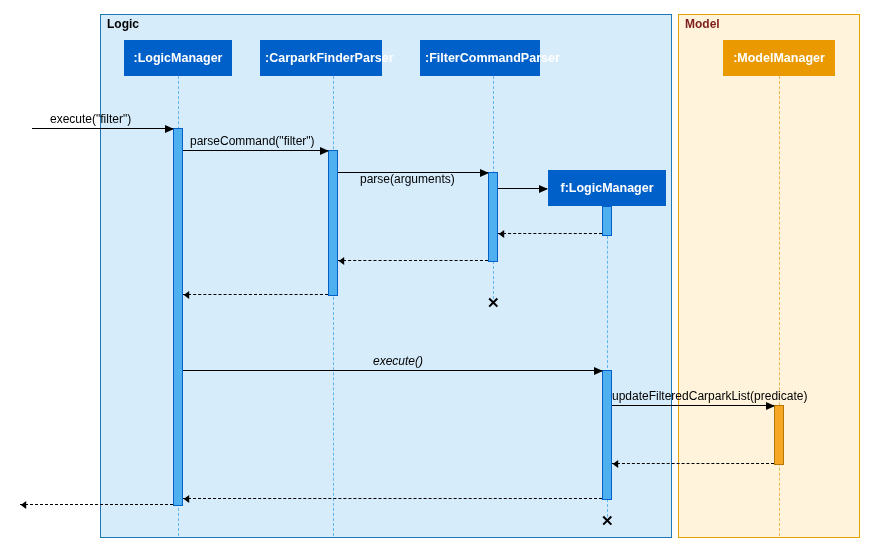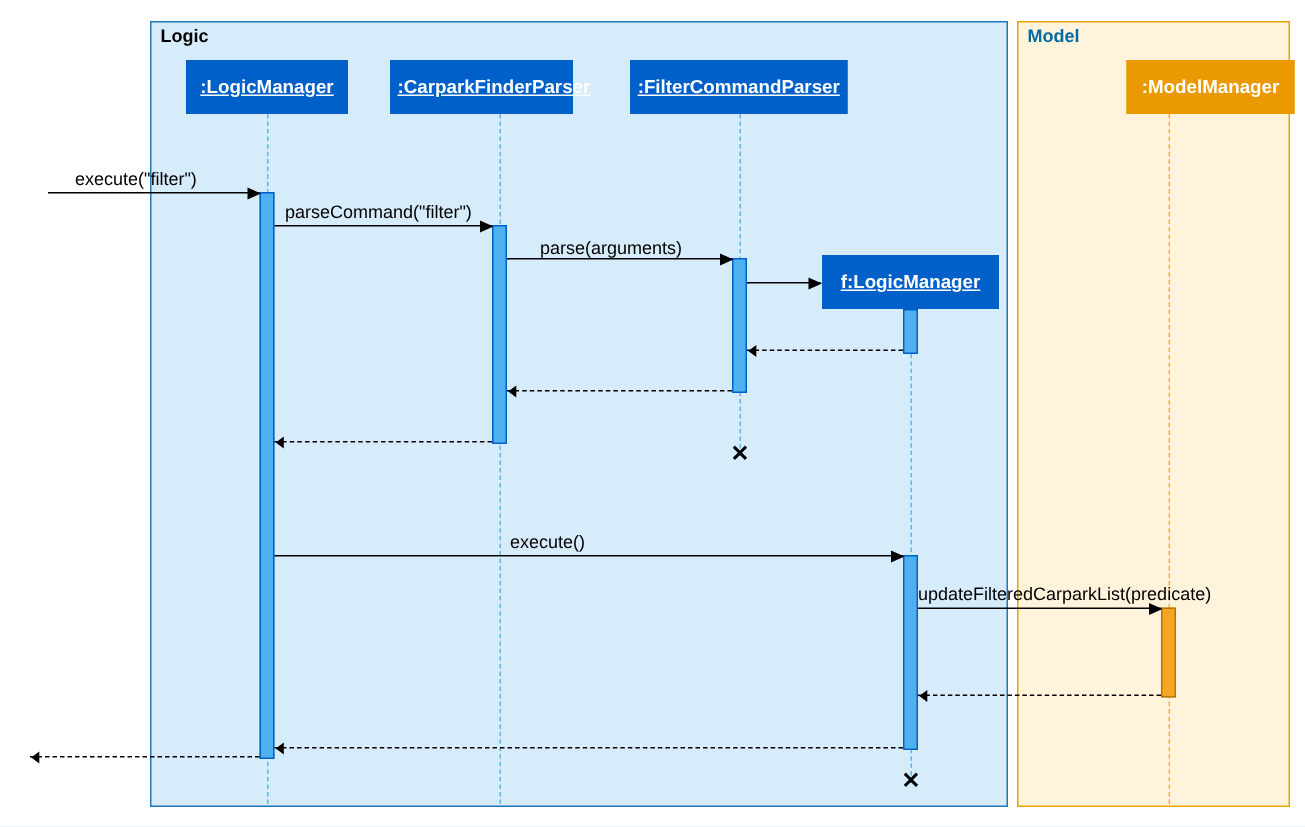--- a/index.html
+++ b/index.html
@@ -30,34 +30,34 @@
     background: #fff3db;
     border: 1px solid #e6a400;
   }
   .region-label {
     position: absolute;
     top: 2px;
     left: 6px;
     font-weight: 600;
   }
   .region-label.logic { color: #000000; }
-  .region-label.model { color: #0369a1; }
+  .region-label.model { color: #7f1d1d; }
 
   .objbox {
     position: absolute;
     color: #fff;
     font-weight: 600;
     text-align: center;
     padding: 10px 4px;
     box-sizing: border-box;
     font-size: 12.5px;
     white-space: nowrap;
   }
-  .objbox.blue { background: #0060c9; border: 1px solid #0060c9; text-decoration: underline; }
-  .objbox.orange { background: #ea9a00; border: 1px solid #ea9a00; margin-left: 28px; }
+  .objbox.blue { background: #0060c9; border: 1px solid #0060c9; }
+  .objbox.orange { background: #ea9a00; border: 1px solid #ea9a00; }
 
   .lifeline {
     position: absolute;
     width: 0;
     border-left: 1.5px dashed #5fb5ee;
     z-index: 0;
   }
   .lifeline.orange { border-left-color: #f0b64f; }
 
   .activation {
@@ -108,21 +108,21 @@
 
 <div class="container-logic">
   <div class="region-label logic">Logic</div>
 </div>
 <div class="container-model">
   <div class="region-label model">Model</div>
 </div>
 
 <div class="objbox blue" style="left:124px; top:40px; width:108px;">:LogicManager</div>
 <div class="objbox blue" style="left:260px; top:40px; width:122px;">:CarparkFinderParser</div>
-<div class="objbox blue" style="left:420px; top:40px; width:145px;">:FilterCommandParser</div>
+<div class="objbox blue" style="left:420px; top:40px; width:120px;">:FilterCommandParser</div>
 <div class="objbox blue" style="left:548px; top:170px; width:118px;">f:LogicManager</div>
 <div class="objbox orange" style="left:723px; top:40px; width:112px;">:ModelManager</div>
 
 <div class="lifeline" style="left:178px; top:76px; height:460px;"></div>
 <div class="lifeline" style="left:333px; top:76px; height:460px;"></div>
 <div class="lifeline" style="left:493px; top:76px; height:228px;"></div>
 <div class="lifeline" style="left:607px; top:206px; height:316px;"></div>
 <div class="lifeline orange" style="left:779px; top:76px; height:460px;"></div>
 
 <div class="activation blue" style="left:173px; top:128px; height:378px;"></div>
@@ -141,42 +141,42 @@
 <div class="msg-label" style="left:50px; top:112px;">execute("filter")</div>
 
 <div class="msg right" style="left:183px; top:150px; width:145px;">
     <div class="arrowhead"></div>
   </div>
 <div class="msg-label" style="left:190px; top:134px;">parseCommand("filter")</div>
 
 <div class="msg right" style="left:338px; top:172px; width:150px;">
     <div class="arrowhead"></div>
   </div>
-<div class="msg-label" style="left:360px; top:158px;">parse(arguments)</div>
+<div class="msg-label" style="left:360px; top:172px;">parse(arguments)</div>
 
 <div class="msg right" style="left:498px; top:188px; width:49px;">
     <div class="arrowhead"></div>
   </div>
 
 <div class="msg ret left" style="left:498px; top:233px; width:104px;">
     <div class="arrowhead"></div>
   </div>
 
 <div class="msg ret left" style="left:338px; top:260px; width:150px;">
     <div class="arrowhead"></div>
   </div>
 
 <div class="msg ret left" style="left:183px; top:294px; width:145px;">
     <div class="arrowhead"></div>
   </div>
 
 <div class="msg right" style="left:183px; top:370px; width:419px;">
     <div class="arrowhead"></div>
   </div>
-<div class="msg-label" style="left:340px; top:354px;">execute()</div>
+<div class="msg-label" style="left:373px; top:354px;font-style:italic;">execute()</div>
 
 <div class="msg right" style="left:612px; top:405px; width:162px;">
     <div class="arrowhead"></div>
   </div>
 <div class="msg-label" style="left:612px; top:389px;">updateFilteredCarparkList(predicate)</div>
 
 <div class="msg ret left" style="left:612px; top:463px; width:162px;">
     <div class="arrowhead"></div>
   </div>
 

